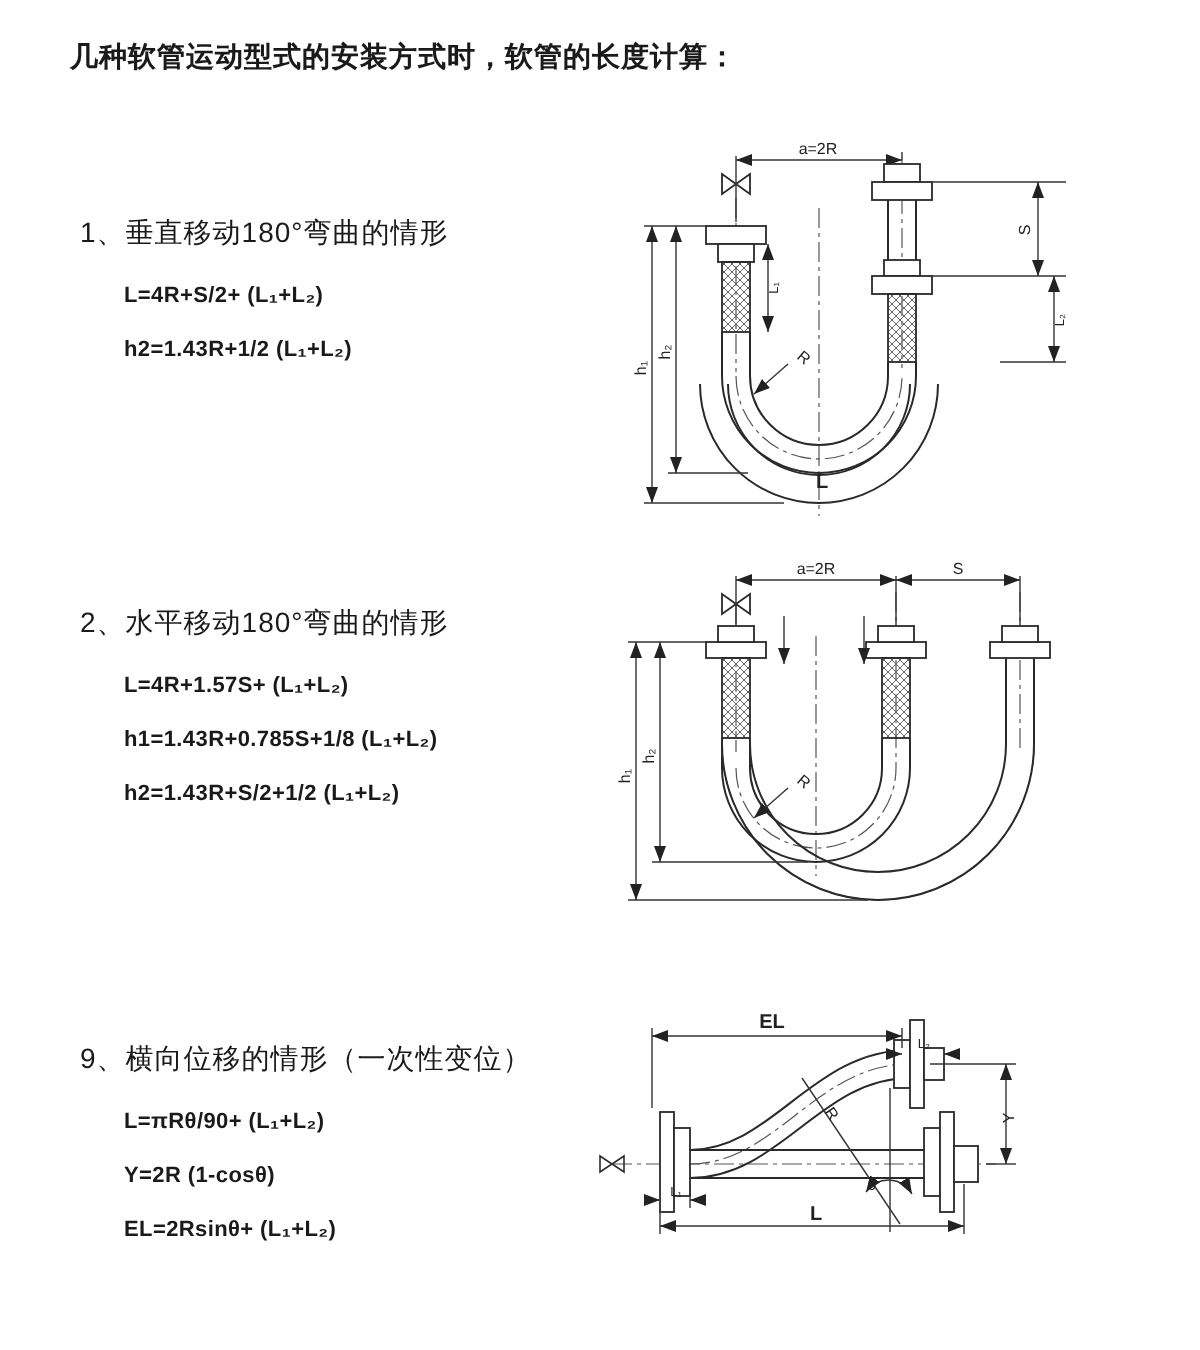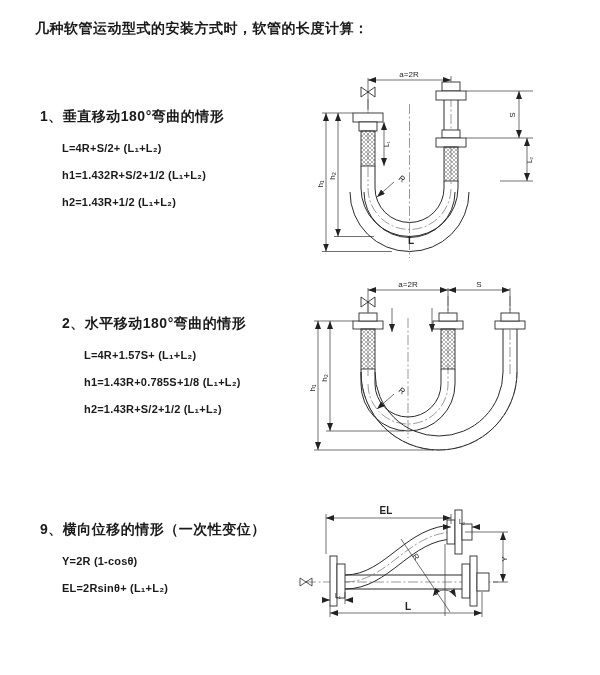--- a/index.html
+++ b/index.html
@@ -4,21 +4,21 @@
 <style>
   html,body{margin:0;padding:0;}
   body{
     width:600px;height:675px;background:#ffffff;position:relative;overflow:hidden;
     font-family:"Liberation Sans","DejaVu Sans",sans-serif;color:#1a1a1a;
   }
   .page-title{
     position:absolute;left:35px;top:20px;font-size:14px;font-weight:bold;letter-spacing:0.5px;font-family:Liberation Mono, monospace;
   }
   .sec{position:absolute;left:40px;}
-  .sec-heading{font-size:14px;font-weight:bold;letter-spacing:0.5px;}
+  .sec-heading{font-size:14px;font-weight:normal;letter-spacing:0.5px;}
   .formulas{margin-top:9px;margin-left:22px;}
   .formula-line{font-size:11px;font-weight:600;height:27px;line-height:27px;letter-spacing:0.2px;white-space:pre;}
   svg{position:absolute;}
   svg text{font-family:"Liberation Sans","DejaVu Sans",sans-serif;fill:#222;}
   .dwg{stroke:#2a2a2a;stroke-width:1;fill:none;}
   .dwgf{stroke:#2a2a2a;stroke-width:0.9;fill:#ffffff;}
   .dim{stroke:#333;stroke-width:0.7;fill:none;}
   .cl{stroke:#555;stroke-width:0.6;fill:none;stroke-dasharray:10 2.5 2 2.5;}
   .braid{stroke:#2a2a2a;stroke-width:0.9;}
   .lbl{font-size:8px;}
@@ -27,37 +27,37 @@
 </style>
 </head>
 <body>
 
 <div class="page-title">几种软管运动型式的安装方式时，软管的长度计算：</div>
 
 <div class="sec" style="top:108px;">
   <div class="sec-heading">1、垂直移动180°弯曲的情形</div>
   <div class="formulas">
     <div class="formula-line">L=4R+S/2+ (L₁+L₂)</div>
-    <div class="formula-line">h1=1.432R+S/2+1/2 (L₁+L₂)</div>
     <div class="formula-line">h2=1.43R+1/2 (L₁+L₂)</div>
   </div>
 </div>
 
-<div class="sec" style="top:315px;margin-left:22px;">
+<div class="sec" style="top:303px;">
   <div class="sec-heading">2、水平移动180°弯曲的情形</div>
   <div class="formulas">
     <div class="formula-line">L=4R+1.57S+ (L₁+L₂)</div>
     <div class="formula-line">h1=1.43R+0.785S+1/8 (L₁+L₂)</div>
     <div class="formula-line">h2=1.43R+S/2+1/2 (L₁+L₂)</div>
   </div>
 </div>
 
 <div class="sec" style="top:521px;">
   <div class="sec-heading">9、横向位移的情形（一次性变位）</div>
   <div class="formulas">
+    <div class="formula-line">L=πRθ/90+ (L₁+L₂)</div>
     <div class="formula-line">Y=2R (1-cosθ)</div>
     <div class="formula-line">EL=2Rsinθ+ (L₁+L₂)</div>
   </div>
 </div>
 
 <svg style="left:312px;top:66px;" width="272" height="195" viewBox="0 0 272 195">
   <defs>
     <marker id="ae" orient="auto" markerUnits="userSpaceOnUse" markerWidth="9" markerHeight="7" refX="8" refY="3">
       <path d="M0,0 L8,3 L0,6 Z" fill="#222"></path>
     </marker>

